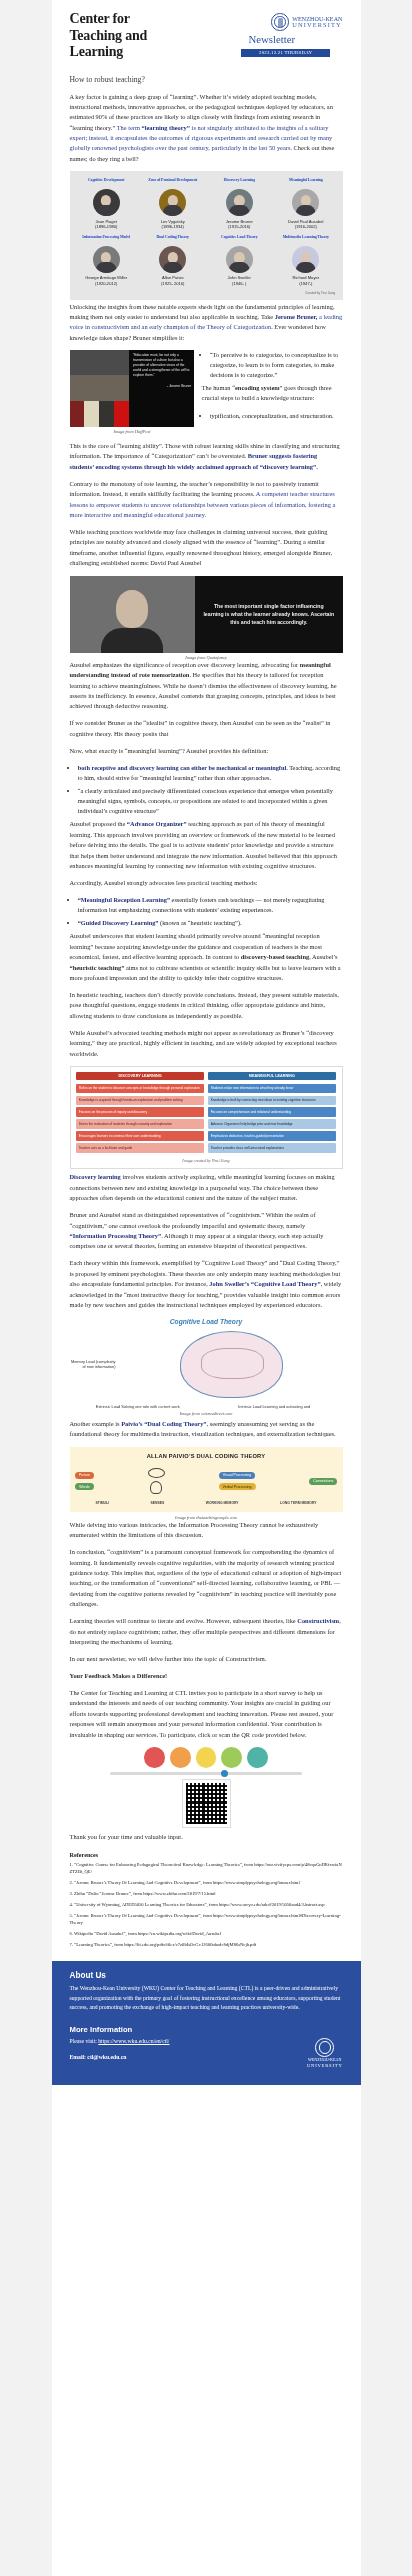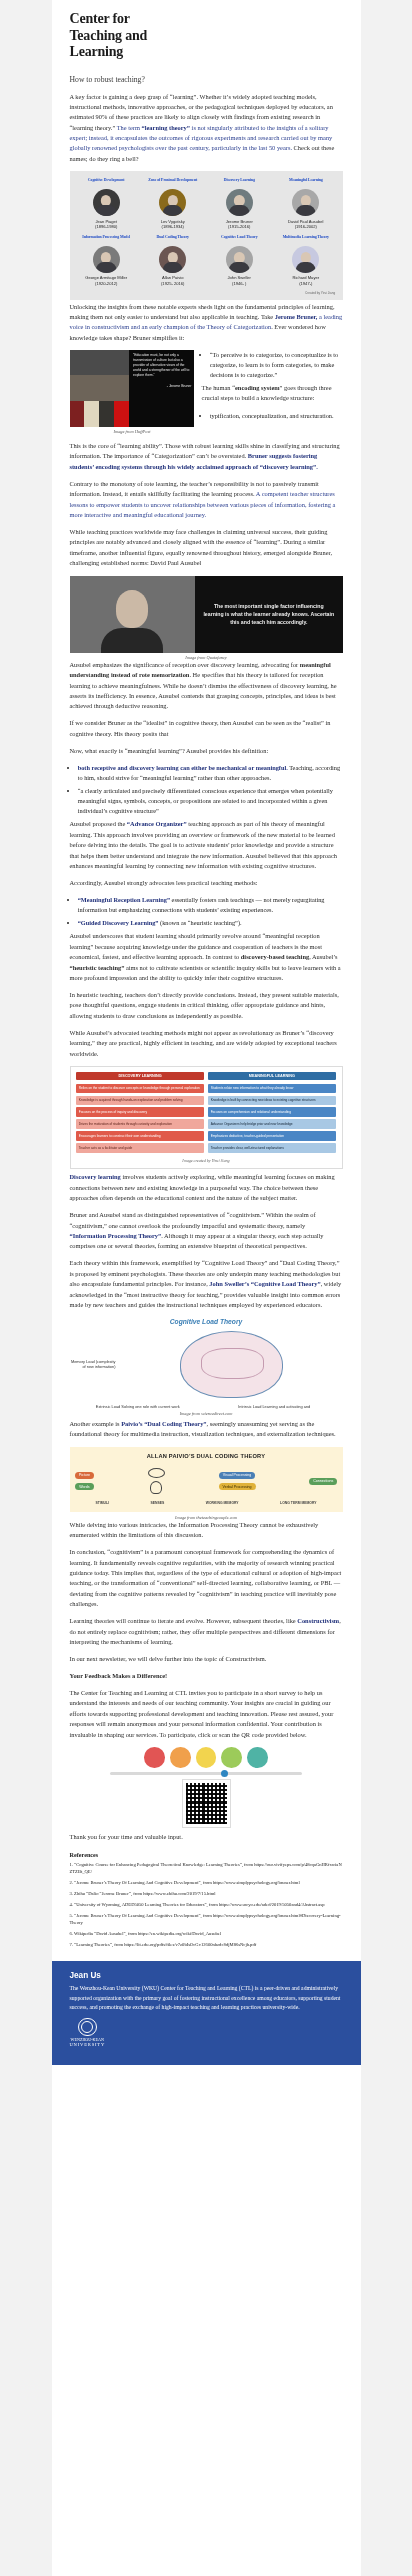--- a/index.html
+++ b/index.html
@@ -271,20 +271,31 @@
   .footer .wm { text-align:center; line-height:1.1;}
   .footer .wm .l1{font-size:4.1px;} .footer .wm .l2{font-size:4.6px;letter-spacing:0.8px;}
 </style>
 </head>
 <body>
 
 <div class="page">
 
   <div class="masthead">
     <div class="mast-title">Center for Teaching and Learning</div>
+    <div class="mast-right">
+      <div class="logo-row">
+        <div class="seal"></div>
+        <div class="wordmark">
+          <div class="l1">WENZHOU-KEAN</div>
+          <div class="l2">UNIVERSITY</div>
+        </div>
+      </div>
+      <div class="newsletter-word">Newsletter</div>
+      <div class="datebar">2023.12.21 THURSDAY</div>
+    </div>
   </div>
 
   <div class="inner">
 
     <h2 class="section-q">How to robust teaching?</h2>
 
     <p class="body">
       <span>A key factor is gaining a deep grasp of “learning”. Whether it’s widely adopted teaching models, instructional methods, innovative approaches, or the pedagogical techniques deployed by educators, an estimated 90% of these practices are likely to align closely with findings from existing research in “learning theory.” </span><span class="blue">The term </span><b class="blue">“learning theory”</b><span class="blue"> is not singularly attributed to the insights of a solitary expert; instead, it encapsulates the outcomes of rigorous experiments and research carried out by many globally renowned psychologists over the past century, particularly in the last 50 years.</span><span> Check out these names; do they ring a bell?</span>
     </p>
 
@@ -572,23 +583,30 @@
       <div>3. Zhihu “Dalio “Jerome Bruner”, from https://www.zhihu.com/2019/7/15.html</div>
       <div>4. “University of Wyoming, ADED5050 Learning Theories for Educators”, from https://www.uwyo.edu/aded/2019/5050and4/Abstract.asp</div>
       <div>5. “Jerome Bruner’s Theory Of Learning And Cognitive Development”, from https://www.simplypsychology.org/bruner.html#Discovery-Learning-Theory</div>
       <div>6. Wikipedia “David Ausubel”, from https://en.wikipedia.org/wiki/David_Ausubel</div>
       <div>7. “Learning Theories”, from https://lit.edu.org/pdfs/files/v7z0bIsOcGv12600nbzdcSdjM86sNcjb.pdf</div>
     </div>
 
   </div>
 
   <div class="footer">
-    <h3>Jean Us</h3>
+    <h3>About Us</h3>
     <p>The Wenzhou-Kean University (WKU) Center for Teaching and Learning (CTL) is a peer-driven and administratively supported organization with the primary goal of fostering instructional excellence among educators, supporting student success, and promoting the exchange of high-impact teaching and learning practices university-wide.</p>
     <div class="footer-bottom">
+      <div>
+        <div class="more">More Information</div>
+        <p>
+          <span>Please visit: </span><a href="#">https://www.wku.edu.cn/en/ctl/</a>
+        </p>
+        <p class="bold">Email: ctl@wku.edu.cn</p>
+      </div>
       <div>
         <div class="seal-w"></div>
         <div class="wm">
           <div class="l1">WENZHOU-KEAN</div>
           <div class="l2">UNIVERSITY</div>
         </div>
       </div>
     </div>
   </div>
 

